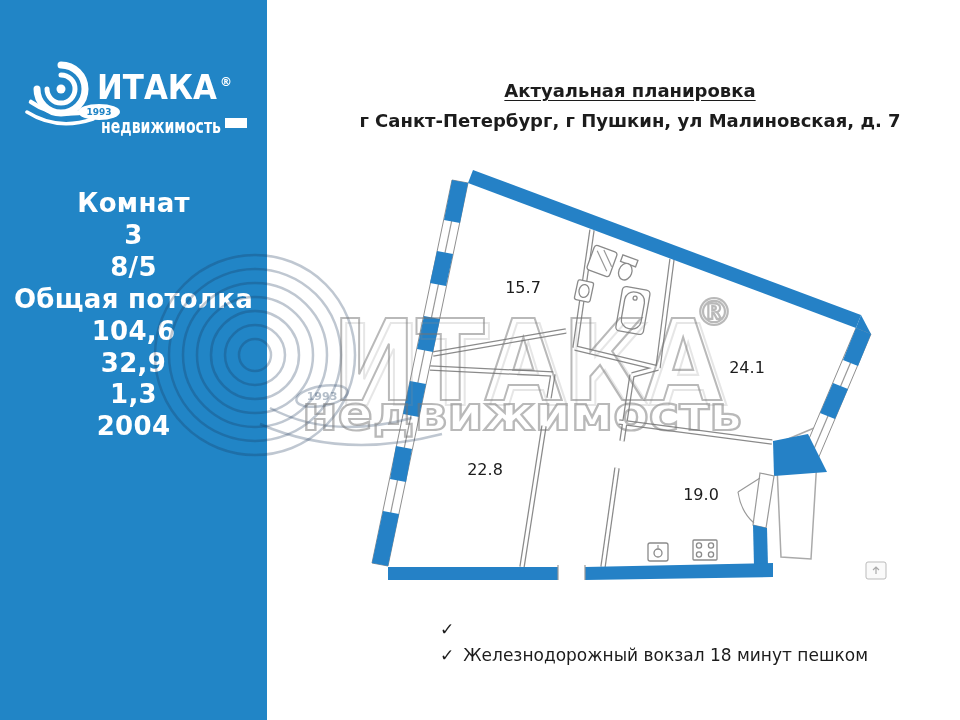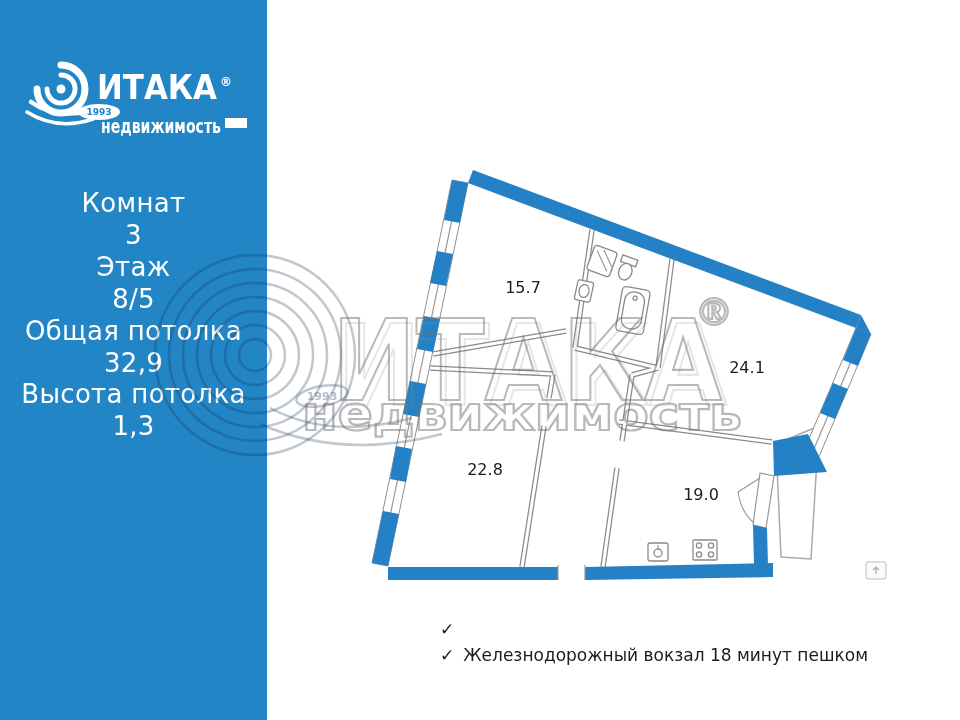--- a/index.html
+++ b/index.html
@@ -3,21 +3,21 @@
 <meta charset="utf-8">
 <style>
   :root { --blue:#2185c6; --wall:#2581c6; }
   * { margin:0; padding:0; box-sizing:border-box; }
   body { font-family:"DejaVu Sans", sans-serif; background:#fff; }
   .page { position:relative; width:960px; height:720px; background:#fff; overflow:hidden; }
 
   .sidebar { position:absolute; left:0; top:0; width:267px; height:720px; background:var(--blue); z-index:1; }
   .logo { position:absolute; left:25px; top:55px; width:230px; height:90px; }
   .stats { position:absolute; left:0; top:188px; width:267px; text-align:center; color:#fff;
-           font-size:26px; font-weight:normal; line-height:31.9px; letter-spacing:.3px; }
+           font-size:26px; font-weight:bold; line-height:31.9px; letter-spacing:.3px; }
 
   .header { position:absolute; left:330px; top:80px; width:600px; text-align:center; color:#1c1c1c; z-index:4; }
   .header .title { font-size:18px; font-weight:bold; text-decoration:underline; text-underline-offset:3px; margin-bottom:9px; }
   .header .address { font-size:18px; font-weight:bold; }
 
   .plan { position:absolute; left:370px; top:160px; z-index:2; }
   .watermark { position:absolute; left:150px; top:248px; z-index:3; pointer-events:none; }
 
   .features { position:absolute; left:440px; top:616px; font-size:17px; line-height:26px; color:#1c1c1c; z-index:4; }
   .feature-row { display:flex; align-items:baseline; }
@@ -61,29 +61,33 @@
       </g>
       <text class="lg-txt" x="72" y="44" font-size="34" textLength="120" lengthAdjust="spacingAndGlyphs">ИТАКА</text>
       <text class="lg-txt" x="195" y="31" font-size="12">®</text>
       <text class="lg-txt" x="76" y="78" font-size="20" textLength="120" lengthAdjust="spacingAndGlyphs">недвижимость</text>
       <rect x="200" y="63" width="22" height="10" fill="#fff"></rect>
     </svg>
 
     <div class="stats">
       <div>Комнат</div>
       <div>3</div>
-      <div>Этаж</div>
       <div>8/5</div>
       <div>Общая потолка</div>
+      <div>104,6</div>
       <div>32,9</div>
-      <div>Высота потолка</div>
       <div>1,3</div>
+      <div>2004</div>
     </div>
   </div>
 
+  <div class="header">
+    <div class="title">Актуальная планировка</div>
+    <div class="address">г Санкт-Петербург, г Пушкин, ул Малиновская, д. 7</div>
+  </div>
 
   <svg class="plan" width="560" height="470" viewBox="0 0 560 470" xmlns="http://www.w3.org/2000/svg">
 
     <path d="M406,284 L449,266 L441,399 L411,397 Z" fill="#fff" stroke="#aaa" stroke-width="1.5"></path>
 
     <g>
       <path class="wi-o" d="M63,194 L196,171"></path>
       <path class="wi-o" d="M60,208 L183,214"></path>
       <path class="wi-o" d="M222,70 L205,188"></path>
       <path class="wi-o" d="M205,188 L288,208"></path>

